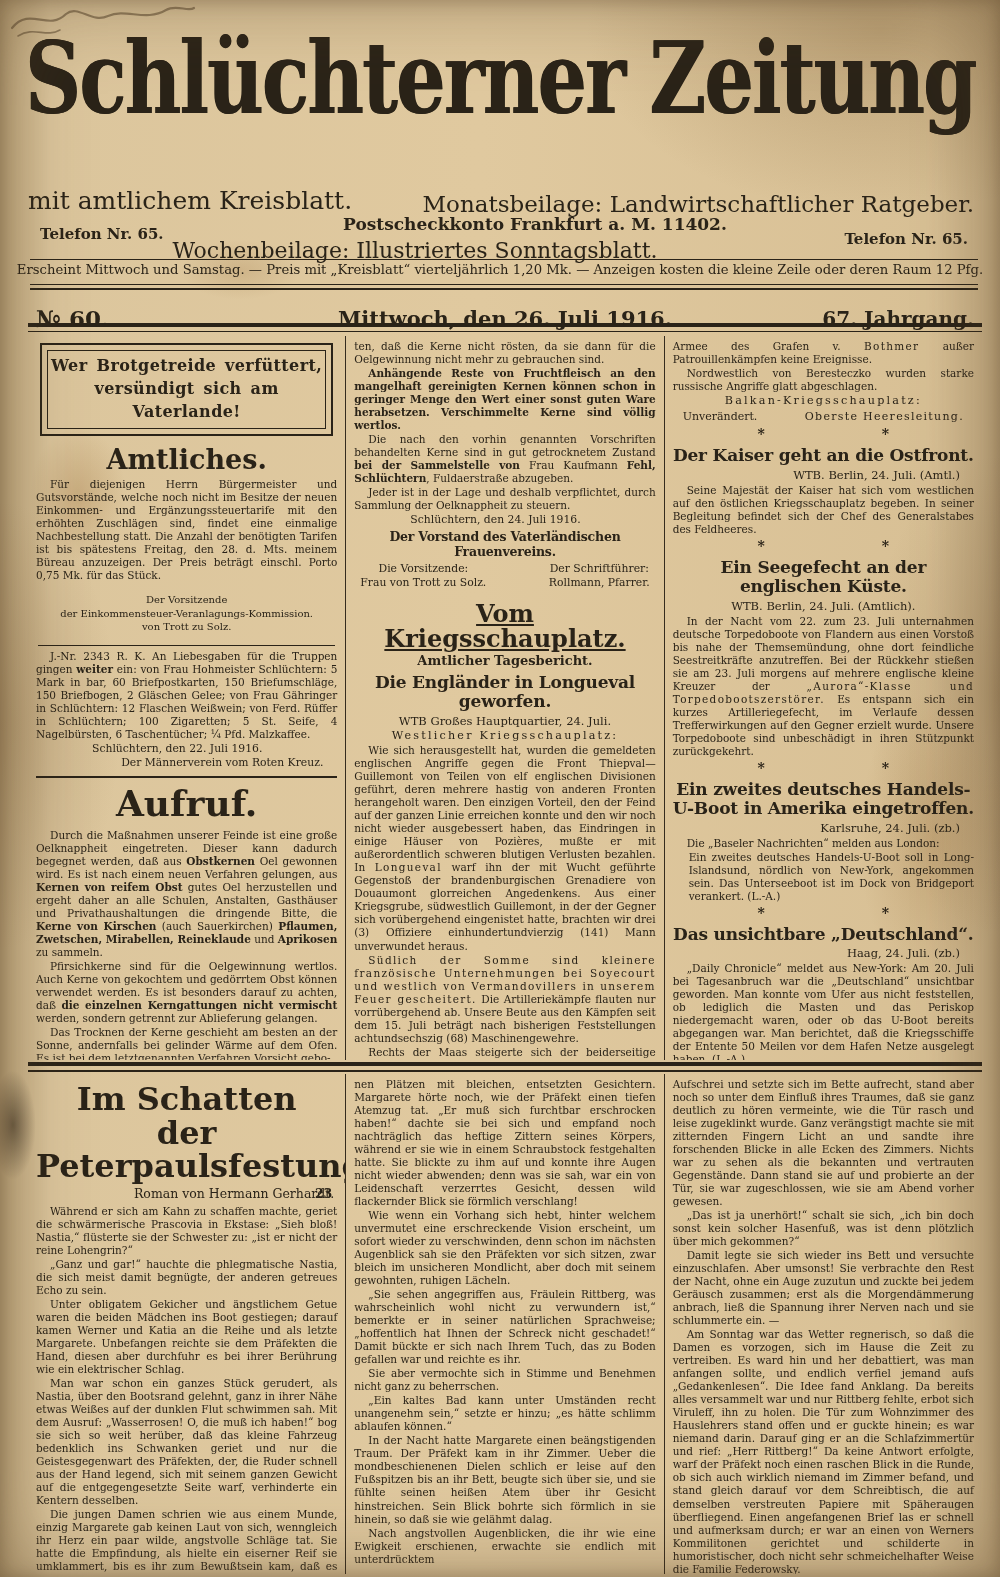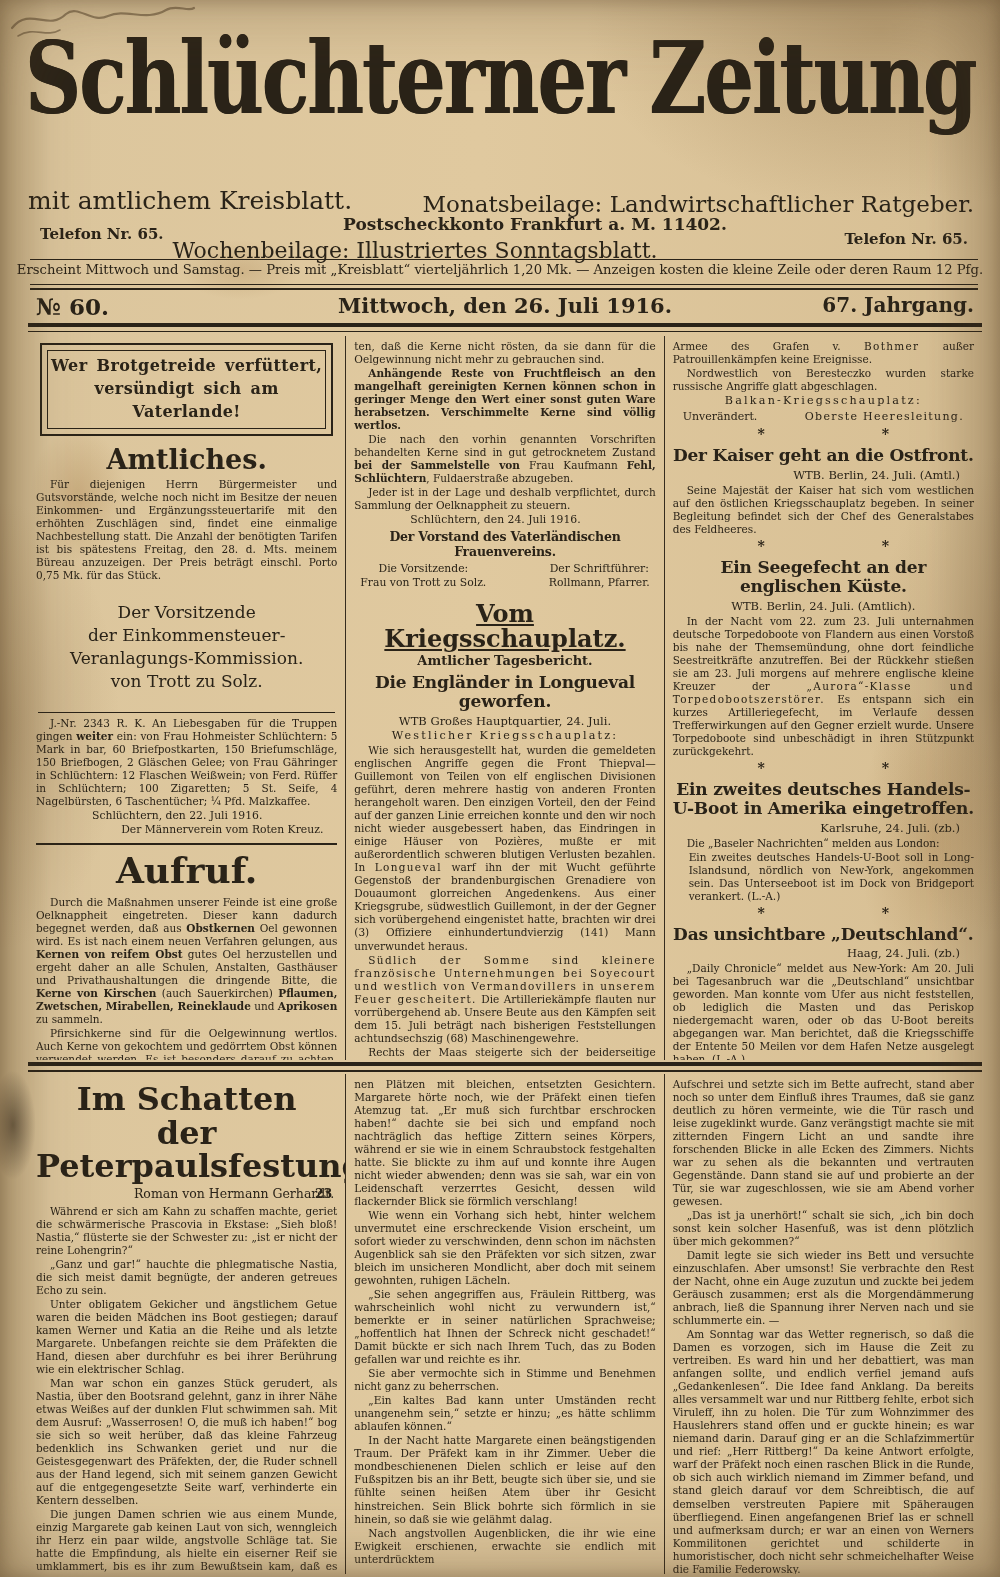--- a/index.html
+++ b/index.html
@@ -41,21 +41,21 @@
   .mh.kreisblatt{left:28px;top:186px;font-size:25px;}
   .mh.monats{right:26px;top:191px;font-size:23px;}
   .mh.tel-l{left:40px;top:225px;font-size:15px;font-weight:bold;}
   .mh.postscheck{left:0;right:0;top:214px;text-align:center;padding-left:70px;font-size:17px;font-weight:bold;}
   .mh.tel-r{right:32px;top:230px;font-size:15px;font-weight:bold;}
   .mh.wochen{left:0;right:0;top:238px;text-align:center;padding-right:170px;font-size:22px;}
   .rule-thin{position:absolute;left:30px;right:22px;border-top:1.5px solid var(--ink);}
   .rule-thin.r1{top:259px;}
   .rule-pair{position:absolute;left:30px;right:22px;top:284px;border-top:1.5px solid var(--ink);border-bottom:2.5px solid var(--ink);height:3px;}
   .mh.info{left:0;right:0;top:262px;text-align:center;font-size:13.2px;}
-  .issue-row{position:absolute;left:36px;right:26px;top:293px;display:flex;align-items:flex-start;font-weight:bold;}
+  .issue-row{position:absolute;left:36px;right:26px;top:305px;display:flex;align-items:center;font-weight:bold;}
   .issue-no{width:210px;font-size:23px;}
   .issue-date{flex:1;text-align:center;font-size:21px;}
   .issue-vol{width:210px;text-align:right;font-size:20px;}
   .rule-heavy{position:absolute;left:28px;right:18px;top:323px;border-top:4px solid var(--ink);border-bottom:1.5px solid var(--ink);height:4px;}
 
   
   .cols{position:absolute;left:28px;right:18px;display:flex;align-items:stretch;}
   .main-cols{top:336px;height:724px;}
   .section-divider{position:absolute;left:28px;right:18px;top:1062px;border-top:4.5px solid var(--ink);border-bottom:2px solid var(--ink);height:4px;}
   .feuilleton{top:1074px;height:500px;}
@@ -79,21 +79,21 @@
   .para.ni{text-indent:0;}
   .para.blockindent{margin-left:16px;text-indent:0;}
   .b{font-weight:bold;margin-top:48px;}
   .sp{letter-spacing:1.3px;}
   .line{font-size:10.8px;line-height:1.3;}
   .line.center{text-align:center;}
   .line.right{text-align:right;padding-right:14px;}
   .line.indent{padding-left:56px;}
   .line.spc{text-align:center;letter-spacing:2.2px;font-size:11.2px;}
   .line.date{font-size:11.5px;}
-  .sig{text-align:center;font-size:17px;line-height:1.35;margin:19px 0;}
+  .sig{text-align:center;font-size:10px;line-height:1.35;margin:11px 0;}
   .sig2{display:flex;justify-content:space-between;padding:1px 6px 3px;text-align:center;font-size:10.8px;line-height:1.3;}
   .split{display:flex;justify-content:space-between;padding:0 10px;font-size:11px;line-height:1.4;}
   .hr{border-top:1.5px solid var(--ink);margin:4px 2px;}
   .hr.heavy{border-top:2.5px solid var(--ink);margin:6px 0;}
   .stars{text-align:center;font-size:14px;font-weight:bold;letter-spacing:56px;padding-left:56px;line-height:1;margin:3px 0 1px;}
   .byline{position:relative;text-align:right;font-size:12.5px;margin:1px 3px 4px;}
   .byline-num{position:absolute;right:2px;top:0;font-weight:bold;}
 </style>
 </head>
 <body>

